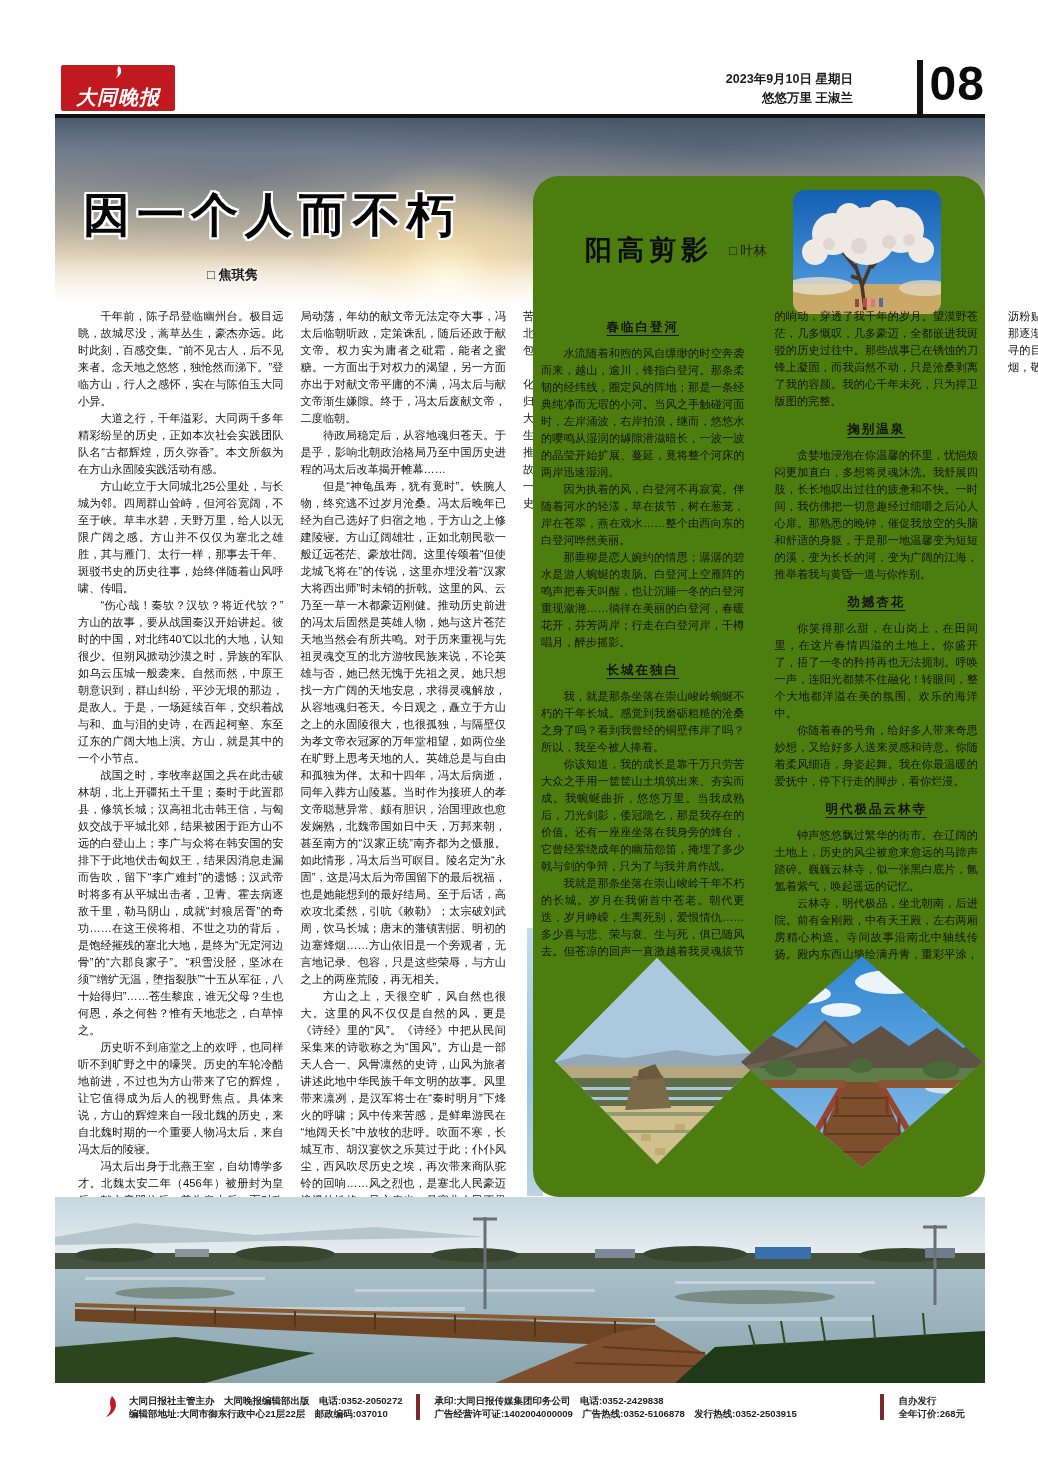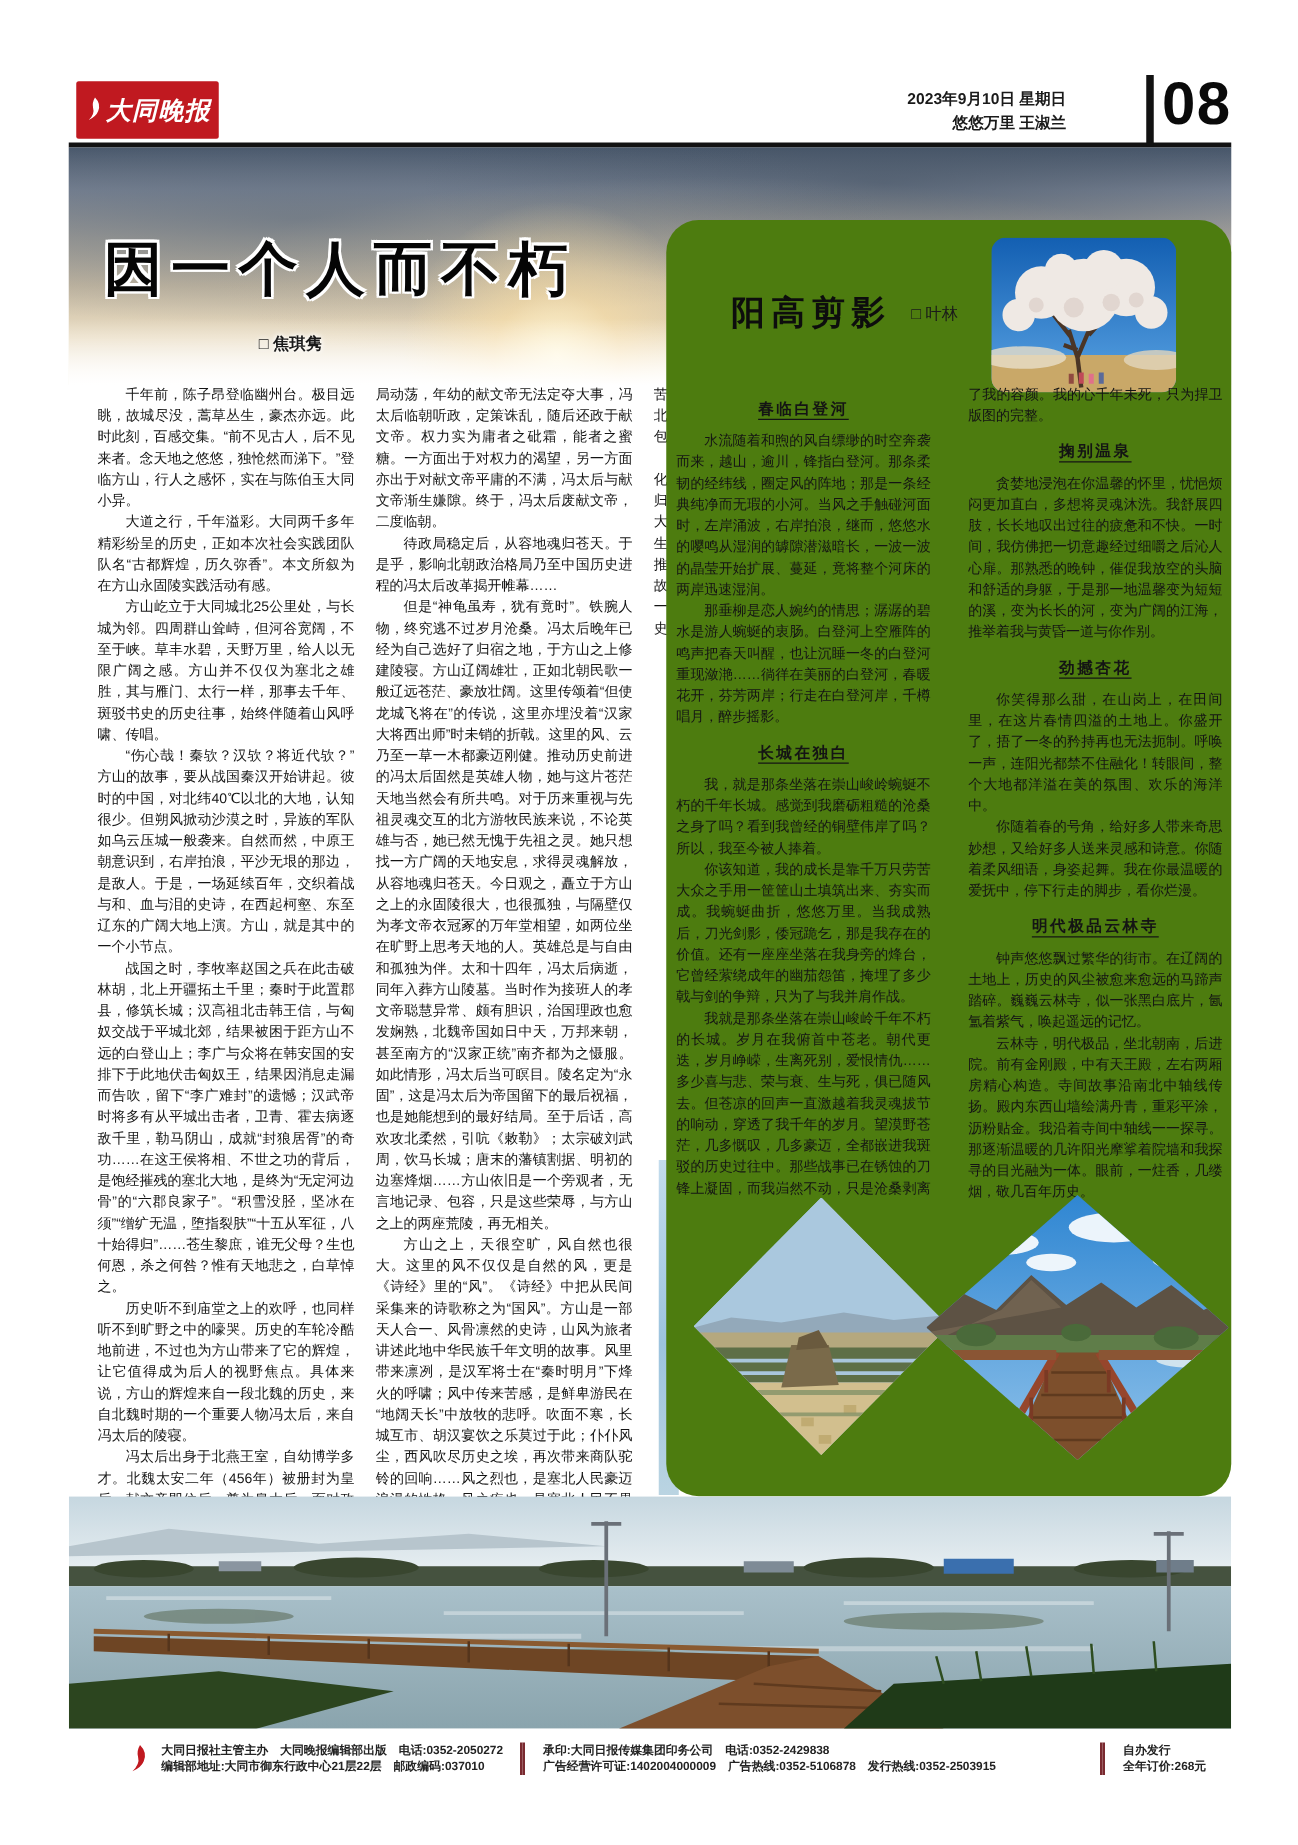--- a/index.html
+++ b/index.html
@@ -3,21 +3,21 @@
 <meta charset="utf-8">
 <style>
   * { margin:0; padding:0; box-sizing:border-box; }
   html,body { background:#ffffff; }
   body { font-family:"Liberation Sans", sans-serif; color:#111; }
   .page { position:relative; width:1038px; height:1476px; margin:0 auto; background:#fff; overflow:hidden; }
 
   
   .header { position:absolute; left:55px; top:62px; width:930px; height:56px; border-bottom:4px solid #121212; }
   .masthead { position:absolute; left:6px; top:3px; width:114px; height:46px; background:#c01920; border-radius:2px;
-              display:flex; align-items:center; justify-content:center; gap:3px; }
+              display:flex; align-items:center; justify-content:center; gap:3px;flex-direction:column; }
   .masthead .flame { width:14px; height:22px; }
   .masthead .m-text { color:#fff; font-weight:bold; font-style:italic; font-size:20px; letter-spacing:1px; }
   .section-title { position:absolute; left:150px; top:1px; font-size:37px; font-weight:900; letter-spacing:14px; color:#0d0d0d; }
   .header-info { position:absolute; right:132px; top:8px; text-align:right; font-size:12.5px; font-weight:bold; line-height:19px; color:#1a1a1a; }
   .header-divider { position:absolute; right:62px; top:-2px; width:6px; height:57px; background:#121212; }
   .page-number { position:absolute; right:0px; top:-6px; font-size:48px; font-weight:900; letter-spacing:1px; color:#0a0a0a; }
 
   
   .hero { position:absolute; left:55px; top:118px; width:930px; height:190px;
     background:
@@ -88,21 +88,21 @@
 
   <div class="hero">
     <div class="headline">因一个人而不朽</div>
     <div class="hero-byline">□ 焦琪隽</div>
   </div>
 
   <div class="lead-body body-text">
       <p>千年前，陈子昂登临幽州台。极目远眺，故城尽没，蒿草丛生，豪杰亦远。此时此刻，百感交集。“前不见古人，后不见来者。念天地之悠悠，独怆然而涕下。”登临方山，行人之感怀，实在与陈伯玉大同小异。</p>
       <p>大道之行，千年溢彩。大同两千多年精彩纷呈的历史，正如本次社会实践团队队名“古都辉煌，历久弥香”。本文所叙为在方山永固陵实践活动有感。</p>
       <p>方山屹立于大同城北25公里处，与长城为邻。四周群山耸峙，但河谷宽阔，不至于峡。草丰水碧，天野万里，给人以无限广阔之感。方山并不仅仅为塞北之雄胜，其与雁门、太行一样，那事去千年、斑驳书史的历史往事，始终伴随着山风呼啸、传唱。</p>
-      <p>“伤心哉！秦欤？汉欤？将近代欤？”方山的故事，要从战国秦汉开始讲起。彼时的中国，对北纬40℃以北的大地，认知很少。但朔风掀动沙漠之时，异族的军队如乌云压城一般袭来。自然而然，中原王朝意识到，右岸拍浪，平沙无垠的那边，是敌人。于是，一场延续百年，交织着战与和、血与泪的史诗，在西起柯壑、东至辽东的广阔大地上演。方山，就是其中的一个小节点。</p>
+      <p>“伤心哉！秦欤？汉欤？将近代欤？”方山的故事，要从战国秦汉开始讲起。彼时的中国，对北纬40℃以北的大地，认知很少。但朔风掀动沙漠之时，异族的军队如乌云压城一般袭来。自然而然，中原王朝意识到，群山纠纷，平沙无垠的那边，是敌人。于是，一场延续百年，交织着战与和、血与泪的史诗，在西起柯壑、东至辽东的广阔大地上演。方山，就是其中的一个小节点。</p>
       <p>战国之时，李牧率赵国之兵在此击破林胡，北上开疆拓土千里；秦时于此置郡县，修筑长城；汉高祖北击韩王信，与匈奴交战于平城北郊，结果被困于距方山不远的白登山上；李广与众将在韩安国的安排下于此地伏击匈奴王，结果因消息走漏而告吹，留下“李广难封”的遗憾；汉武帝时将多有从平城出击者，卫青、霍去病逐敌千里，勒马阴山，成就“封狼居胥”的奇功……在这王侯将相、不世之功的背后，是饱经摧残的塞北大地，是终为“无定河边骨”的“六郡良家子”。“积雪没胫，坚冰在须”“缯纩无温，堕指裂肤”“十五从军征，八十始得归”……苍生黎庶，谁无父母？生也何恩，杀之何咎？惟有天地悲之，白草悼之。</p>
       <p>历史听不到庙堂之上的欢呼，也同样听不到旷野之中的嚎哭。历史的车轮冷酷地前进，不过也为方山带来了它的辉煌，让它值得成为后人的视野焦点。具体来说，方山的辉煌来自一段北魏的历史，来自北魏时期的一个重要人物冯太后，来自冯太后的陵寝。</p>
       <p>冯太后出身于北燕王室，自幼博学多才。北魏太安二年（456年）被册封为皇后，献文帝即位后，尊为皇太后。面对政局动荡，年幼的献文帝无法定夺大事，冯太后临朝听政，定策诛乱，随后还政于献文帝。权力实为庸者之砒霜，能者之蜜糖。一方面出于对权力的渴望，另一方面亦出于对献文帝平庸的不满，冯太后与献文帝渐生嫌隙。终于，冯太后废献文帝，二度临朝。</p>
       <p>待政局稳定后，从容地魂归苍天。于是乎，影响北朝政治格局乃至中国历史进程的冯太后改革揭开帷幕……</p>
       <p>但是“神龟虽寿，犹有竟时”。铁腕人物，终究逃不过岁月沧桑。冯太后晚年已经为自己选好了归宿之地，于方山之上修建陵寝。方山辽阔雄壮，正如北朝民歌一般辽远苍茫、豪放壮阔。这里传颂着“但使龙城飞将在”的传说，这里亦埋没着“汉家大将西出师”时未销的折戟。这里的风、云乃至一草一木都豪迈刚健。推动历史前进的冯太后固然是英雄人物，她与这片苍茫天地当然会有所共鸣。对于历来重视与先祖灵魂交互的北方游牧民族来说，不论英雄与否，她已然无愧于先祖之灵。她只想找一方广阔的天地安息，求得灵魂解放，从容地魂归苍天。今日观之，矗立于方山之上的永固陵很大，也很孤独，与隔壁仅为孝文帝衣冠冢的万年堂相望，如两位坐在旷野上思考天地的人。英雄总是与自由和孤独为伴。太和十四年，冯太后病逝，同年入葬方山陵墓。当时作为接班人的孝文帝聪慧异常、颇有胆识，治国理政也愈发娴熟，北魏帝国如日中天，万邦来朝，甚至南方的“汉家正统”南齐都为之慑服。如此情形，冯太后当可瞑目。陵名定为“永固”，这是冯太后为帝国留下的最后祝福，也是她能想到的最好结局。至于后话，高欢攻北柔然，引吭《敕勒》；太宗破刘武周，饮马长城；唐末的藩镇割据、明初的边塞烽烟……方山依旧是一个旁观者，无言地记录、包容，只是这些荣辱，与方山之上的两座荒陵，再无相关。</p>
       <p>方山之上，天很空旷，风自然也很大。这里的风不仅仅是自然的风，更是《诗经》里的“风”。《诗经》中把从民间采集来的诗歌称之为“国风”。方山是一部天人合一、风骨凛然的史诗，山风为旅者讲述此地中华民族千年文明的故事。风里带来凛冽，是汉军将士在“秦时明月”下烽火的呼啸；风中传来苦感，是鲜卑游民在“地阔天长”中放牧的悲呼。吹面不寒，长城互市、胡汉宴饮之乐莫过于此；仆仆风尘，西风吹尽历史之埃，再次带来商队驼铃的回响……风之烈也，是塞北人民豪迈浪漫的性格；风之疾也，是塞北人民不畏苦寒、锐意进取的精神；风之盛也，是塞北人民、中华民族乃至从古至今中华文明包容万方的气象。</p>
       <p>千年中华文明史，实为民族融合、文化交融的历史，不管是战是和，殊途同归。中华之大，实为“海纳百川，有容乃大”。中华大地上各处之“国风”，汇成一条生生不息的长流，使中华文明延续至今，推动中华文明不断向前。塞北方山的千年故事，作为五千年未曾断绝的中华文明的一部分，继续被精彩地演绎着，在人类历史的长河中闪烁耀眼、灿烂辉煌。</p>
     </div>
 
   <div class="blue-strip"></div>
@@ -144,20 +144,21 @@
           <rect x="78" y="109" width="4" height="8" fill="#e0708a"></rect>
           <rect x="86" y="108" width="4" height="9" fill="#5a6a9a"></rect>
           <rect x="62" y="109" width="4" height="8" fill="#904a40"></rect>
         </g>
       </svg>
     </div>
 
     <div class="side-body body-text">
         <div class="section-heading">春临白登河</div>
         <p>水流随着和煦的风自缥缈的时空奔袭而来，越山，逾川，锋指白登河。那条柔韧的经纬线，圈定风的阵地；那是一条经典纯净而无瑕的小河。当风之手触碰河面时，左岸涌波，右岸拍浪，继而，悠悠水的嘤鸣从湿润的罅隙潜滋暗长，一波一波的晶莹开始扩展、蔓延，竟将整个河床的两岸迅速湿润。</p>
+        <p>因为执着的风，白登河不再寂寞。伴随着河水的轻漾，草在拔节，树在葱茏，岸在苍翠，燕在戏水……整个由西向东的白登河哗然美丽。</p>
         <p>那垂柳是恋人婉约的情思；潺潺的碧水是游人蜿蜒的衷肠。白登河上空雁阵的鸣声把春天叫醒，也让沉睡一冬的白登河重现潋滟……徜徉在美丽的白登河，春暖花开，芬芳两岸；行走在白登河岸，千樽唱月，醉步摇影。</p>
         <div class="section-heading">长城在独白</div>
         <p>我，就是那条坐落在崇山峻岭蜿蜒不朽的千年长城。感觉到我磨砺粗糙的沧桑之身了吗？看到我曾经的铜壁伟岸了吗？所以，我至今被人捧着。</p>
         <p>你该知道，我的成长是靠千万只劳苦大众之手用一筐筐山土填筑出来、夯实而成。我蜿蜒曲折，悠悠万里。当我成熟后，刀光剑影，倭冠跪乞，那是我存在的价值。还有一座座坐落在我身旁的烽台，它曾经萦绕成年的幽茄怨笛，掩埋了多少戟与剑的争辩，只为了与我并肩作战。</p>
         <p>我就是那条坐落在崇山峻岭千年不朽的长城。岁月在我俯首中苍老。朝代更迭，岁月峥嵘，生离死别，爱恨情仇……多少喜与悲、荣与衰、生与死，俱已随风去。但苍凉的回声一直激越着我灵魂拔节的响动，穿透了我千年的岁月。望漠野苍茫，几多慨叹，几多豪迈，全都嵌进我斑驳的历史过往中。那些战事已在锈蚀的刀锋上凝固，而我岿然不动，只是沧桑剥离了我的容颜。我的心千年未死，只为捍卫版图的完整。</p>
         <div class="section-heading">掬别温泉</div>
         <p>贪婪地浸泡在你温馨的怀里，忧悒烦闷更加直白，多想将灵魂沐洗。我舒展四肢，长长地叹出过往的疲惫和不快。一时间，我仿佛把一切意趣经过细嚼之后沁人心扉。那熟悉的晚钟，催促我放空的头脑和舒适的身躯，于是那一地温馨变为短短的溪，变为长长的河，变为广阔的江海，推举着我与黄昏一道与你作别。</p>
         <div class="section-heading">劲撼杏花</div>
         <p>你笑得那么甜，在山岗上，在田间里，在这片春情四溢的土地上。你盛开了，捂了一冬的矜持再也无法扼制。呼唤一声，连阳光都禁不住融化！转眼间，整个大地都洋溢在美的氛围、欢乐的海洋中。</p>
         <p>你随着春的号角，给好多人带来奇思妙想，又给好多人送来灵感和诗意。你随着柔风细语，身姿起舞。我在你最温暖的爱抚中，停下行走的脚步，看你烂漫。</p>

